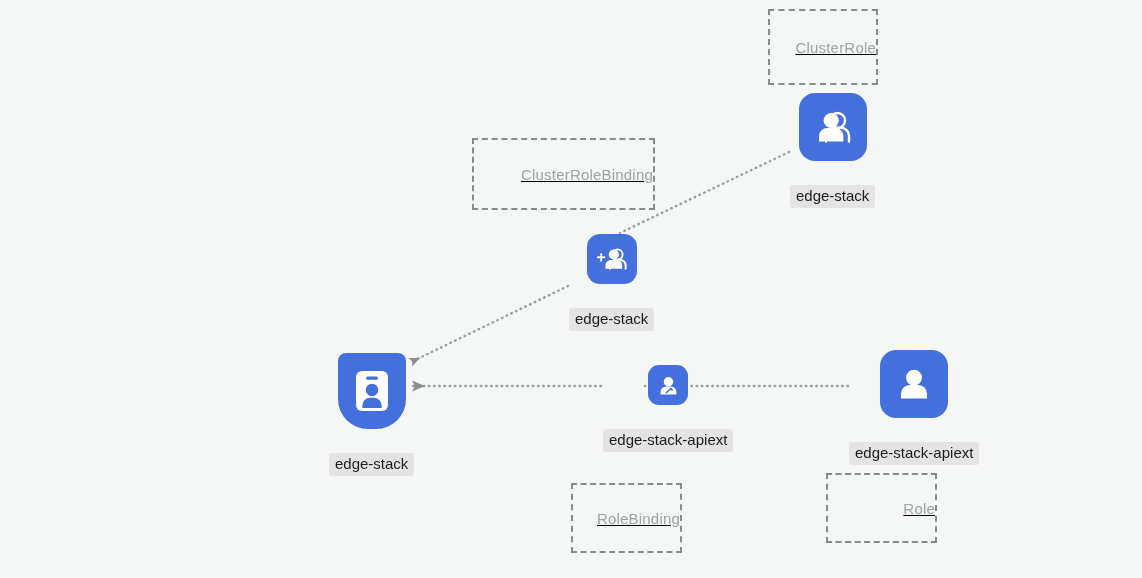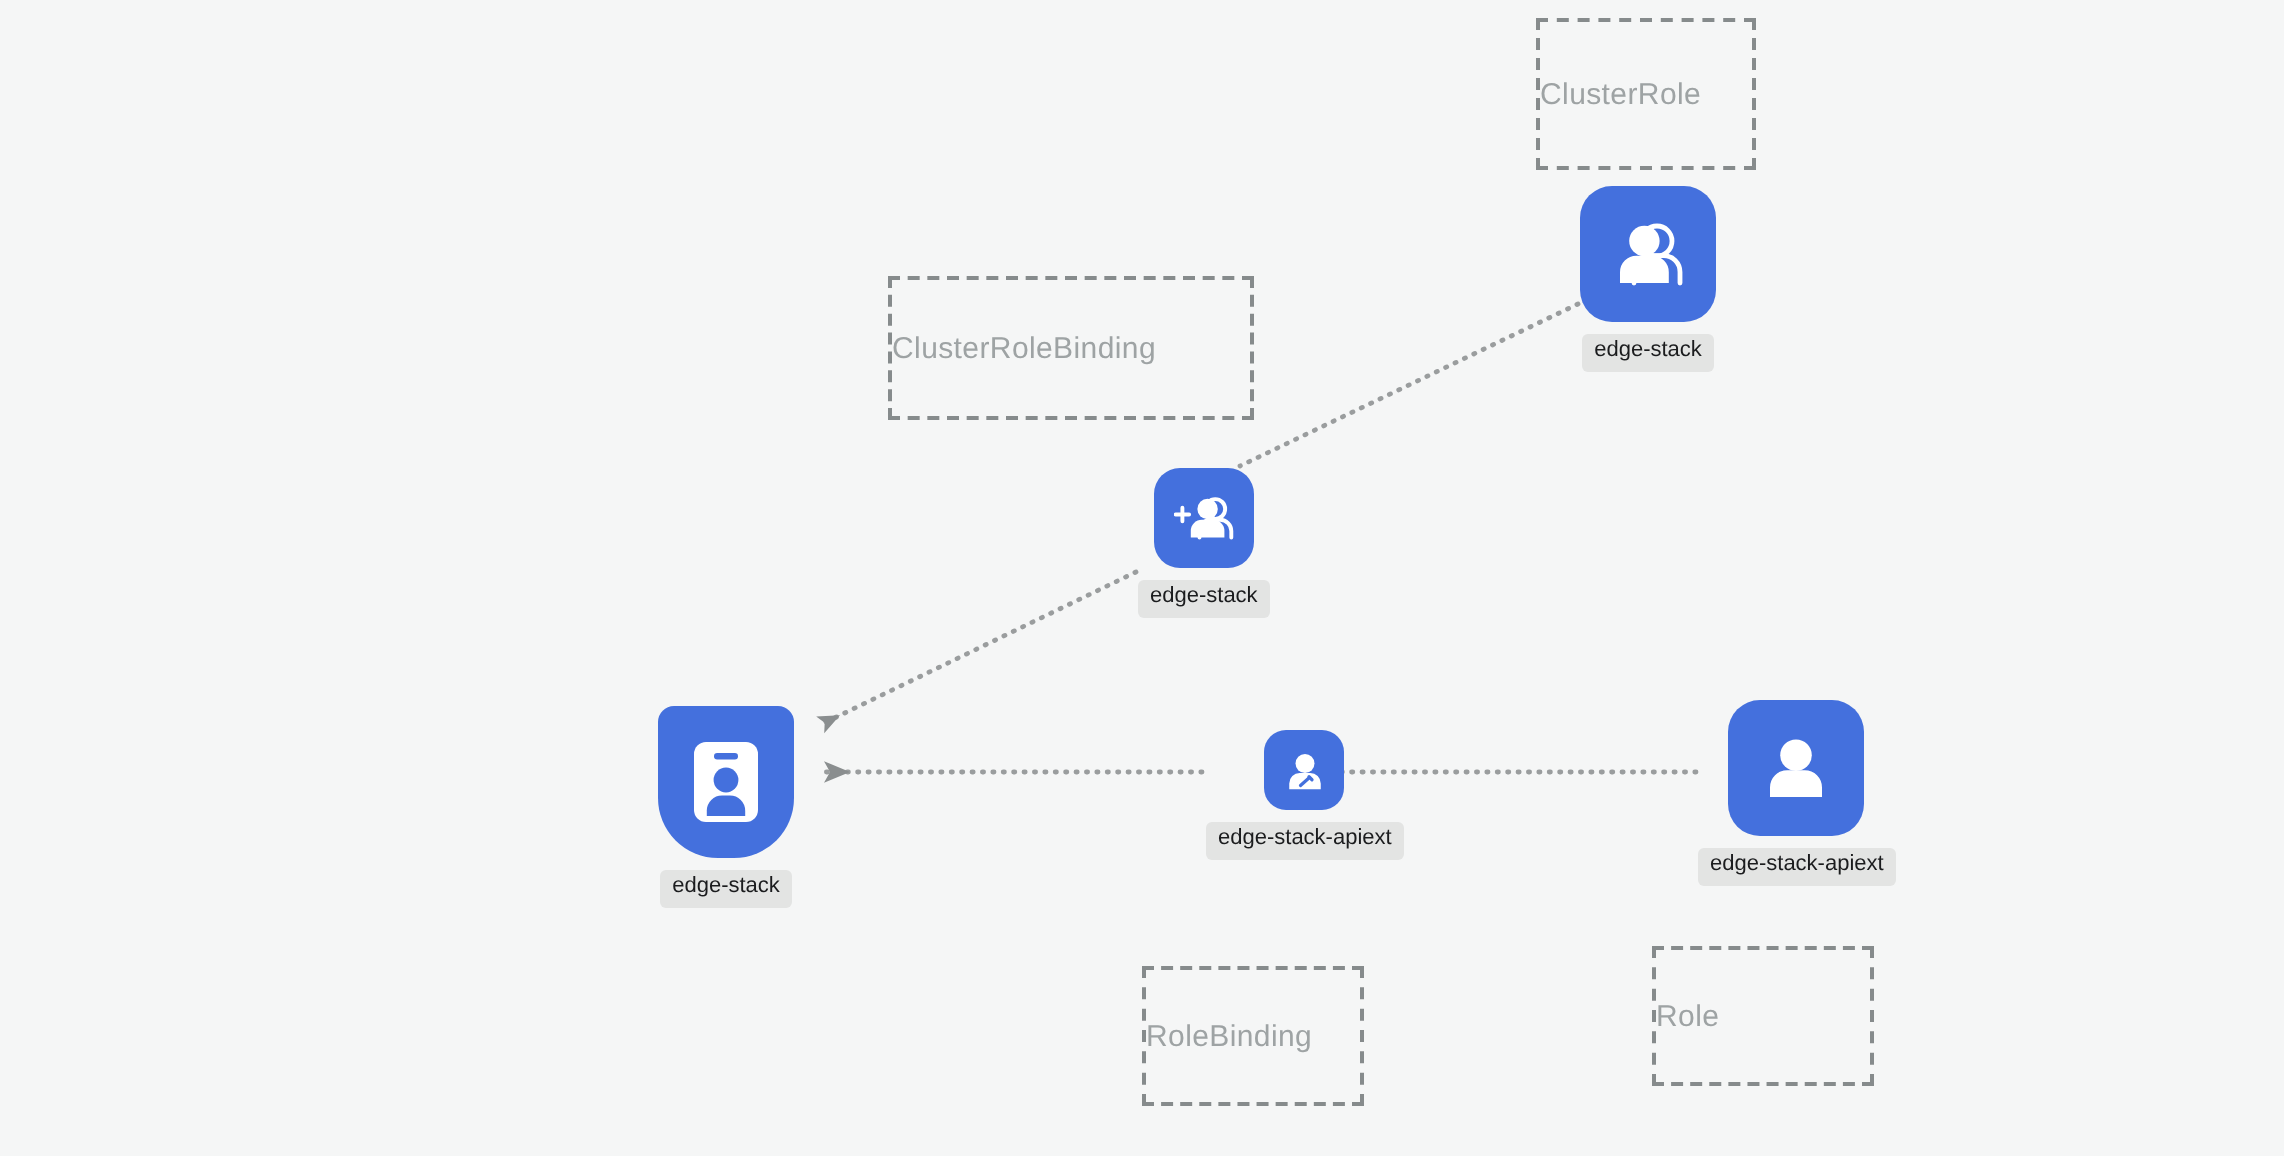--- a/index.html
+++ b/index.html
@@ -29,22 +29,23 @@
     pointer-events: none;
   }
 
   
   .kind-box {
     position: absolute;
     border: 2px dashed #868b8c;
     background: transparent;
     display: flex;
     align-items: center;
-    justify-content: flex-start;
+    justify-content: flex-end;
     box-sizing: border-box;
+    text-decoration: underline;
   }
   .kind-box .kind-label {
     color: #9ea3a4;
     font-size: 15px;
     font-family: "Liberation Sans", sans-serif;
     letter-spacing: 0.2px;
     white-space: nowrap;
   }
 
   
@@ -57,24 +58,24 @@
   .node-icon {
     background: #4470dd;
     display: flex;
     align-items: center;
     justify-content: center;
     box-sizing: border-box;
   }
   .node-icon svg { display: block; }
 
   .node-label {
-    margin-top: 6px;
+    margin-top: 24px;
     background: #e3e4e3;
     color: #1b1c1e;
-    font-size: 11px;
+    font-size: 15px;
     font-family: "Liberation Sans", sans-serif;
     padding: 3px 6px 4px 6px;
     border-radius: 3px;
     white-space: nowrap;
     line-height: 1.05;
   }
 
   
   .size-lg .node-icon { width: 68px; height: 68px; border-radius: 16px; }
   .size-md .node-icon { width: 50px; height: 50px; border-radius: 13px; }
@@ -105,21 +106,21 @@
 
     <line x1="848" y1="386" x2="645" y2="386" stroke="#9a9d9e" stroke-width="2.4" stroke-linecap="round" stroke-dasharray="0.6 4.6"></line>
 
     <line x1="601" y1="386" x2="413" y2="386" stroke="#9a9d9e" stroke-width="2.4" stroke-linecap="round" stroke-dasharray="0.6 4.6" marker-end="url(#arrowHoriz)"></line>
   </svg>
 
   <div class="kind-box" style="left:768px; top:9px; width:110px; height:76px;">
     <span class="kind-label">ClusterRole</span>
   </div>
 
-  <div class="kind-box" style="left:444px; top:138px; width:183px; height:72px;">
+  <div class="kind-box" style="left:472px; top:138px; width:183px; height:72px;">
     <span class="kind-label">ClusterRoleBinding</span>
   </div>
 
 
   <div class="kind-box" style="left:571px; top:483px; width:111px; height:70px;">
     <span class="kind-label">RoleBinding</span>
   </div>
 
   <div class="kind-box" style="left:826px; top:473px; width:111px; height:70px;">
     <span class="kind-label">Role</span>

